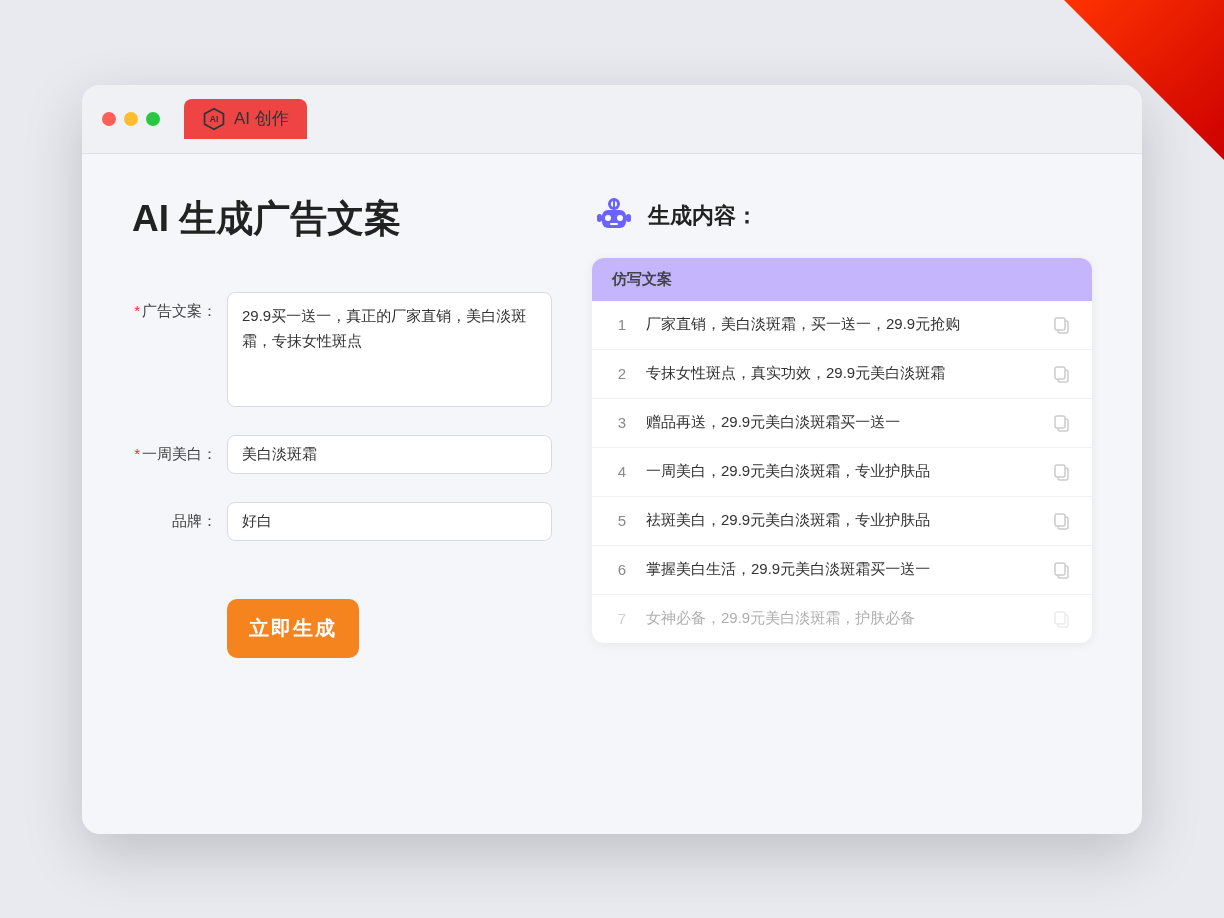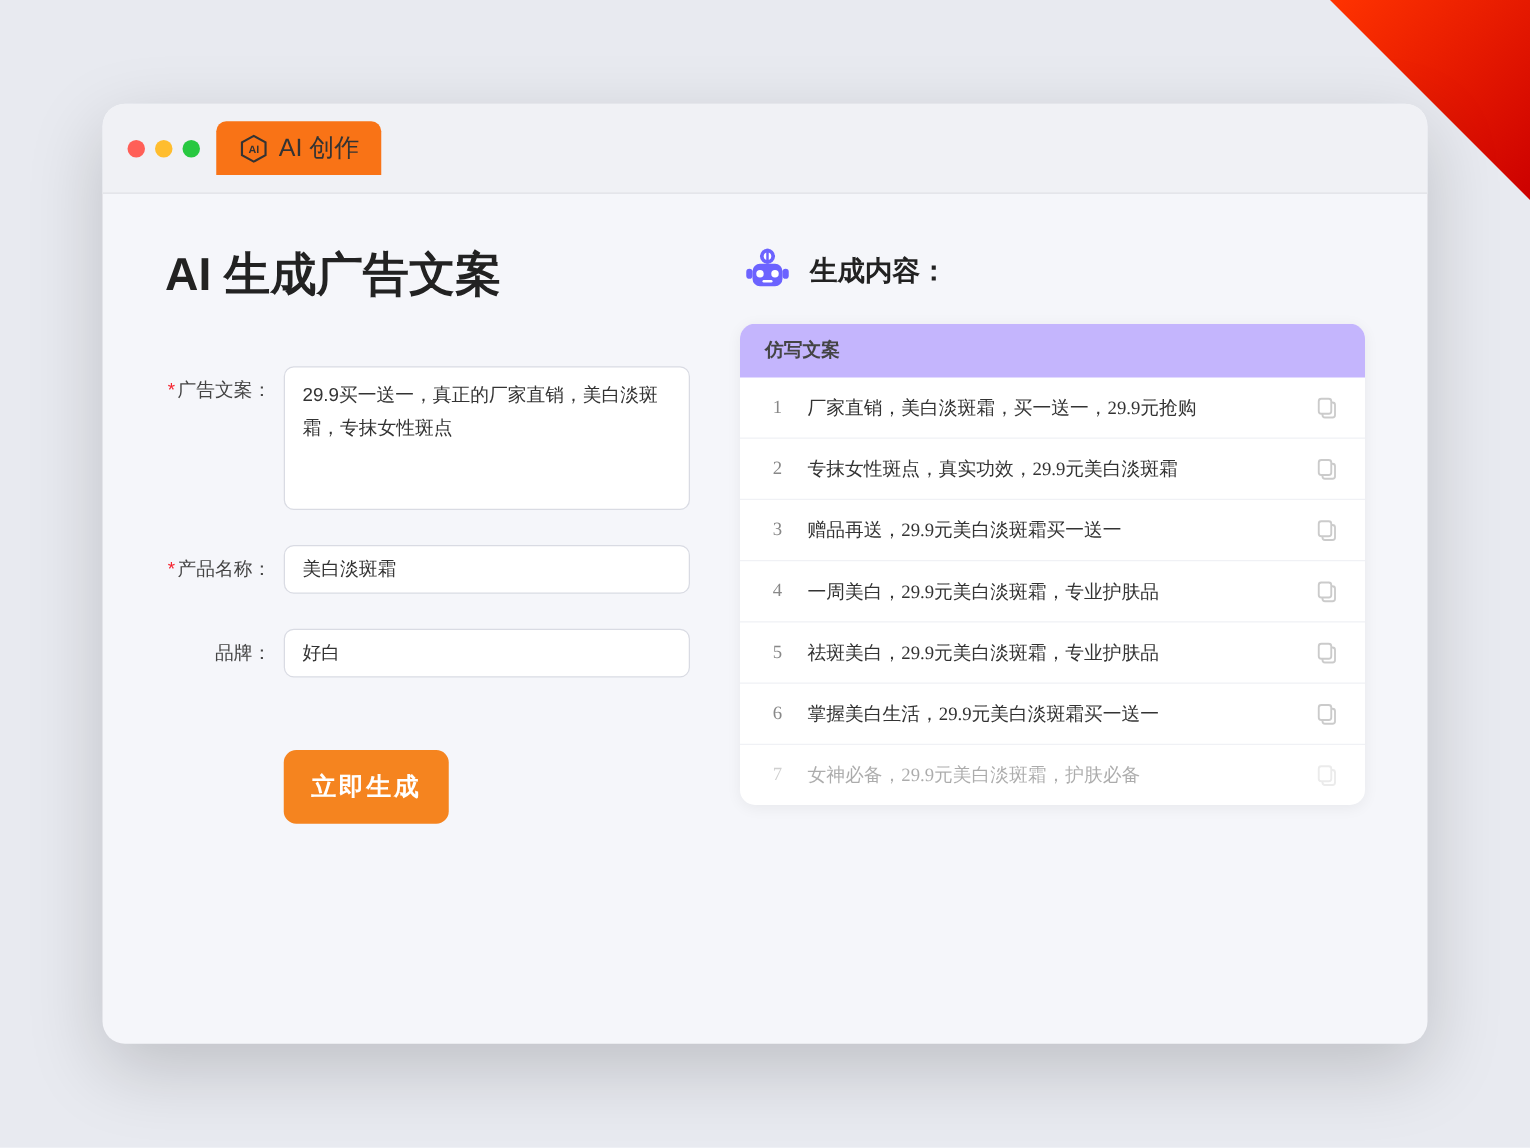--- a/index.html
+++ b/index.html
@@ -59,34 +59,34 @@
       border-radius: 50%;
     }
     .tl-red { background: #ff5f57; }
     .tl-yellow { background: #ffbd2e; }
     .tl-green { background: #28c840; }
 
     .tab {
       display: flex;
       align-items: center;
       gap: 8px;
-      background: #f97316;
+      background: #ef4444;
       border-radius: 8px 8px 0 0;
       padding: 8px 18px;
-      margin-left: 1px;
+      margin-left: 12px;
       text-align: center;
     }
 
     .tab-icon {
       width: 24px;
       height: 24px;
     }
 
     .tab-label {
-      font-size: 20px;
+      font-size: 17px;
       font-weight: 500;
       color: #333;
     }
 
     
     .content {
       display: flex;
       padding: 40px 50px;
       gap: 40px;
       min-height: 680px;
@@ -158,21 +158,20 @@
       cursor: pointer;
       margin-top: 30px;
       margin-left: 95px;
       letter-spacing: 2px;
       transition: background 0.2s;
     }
 
     
     .right-panel {
       flex: 1;
-      font-family: Liberation Serif, serif;
     }
 
     .result-header {
       display: flex;
       align-items: center;
       gap: 12px;
       margin-bottom: 20px;
     }
 
     .robot-icon {
@@ -264,21 +263,21 @@
       <div class="form-row">
         <div class="form-label">
           <span class="required-star">*</span><span>广告文案：</span>
         </div>
         <textarea class="form-textarea" style="">29.9买一送一，真正的厂家直销，美白淡斑霜，专抹女性斑点</textarea>
       </div>
 
       
       <div class="form-row">
         <div class="form-label">
-          <span class="required-star">*</span><span>产品名称：</span>
+          <span class="required-star">*</span><span>一周美白：</span>
         </div>
         <input class="form-input" type="text" value="美白淡斑霜" style="">
       </div>
 
       
       <div class="form-row">
         <div class="form-label">品牌：</div>
         <input class="form-input" type="text" value="好白" style="">
       </div>
 

